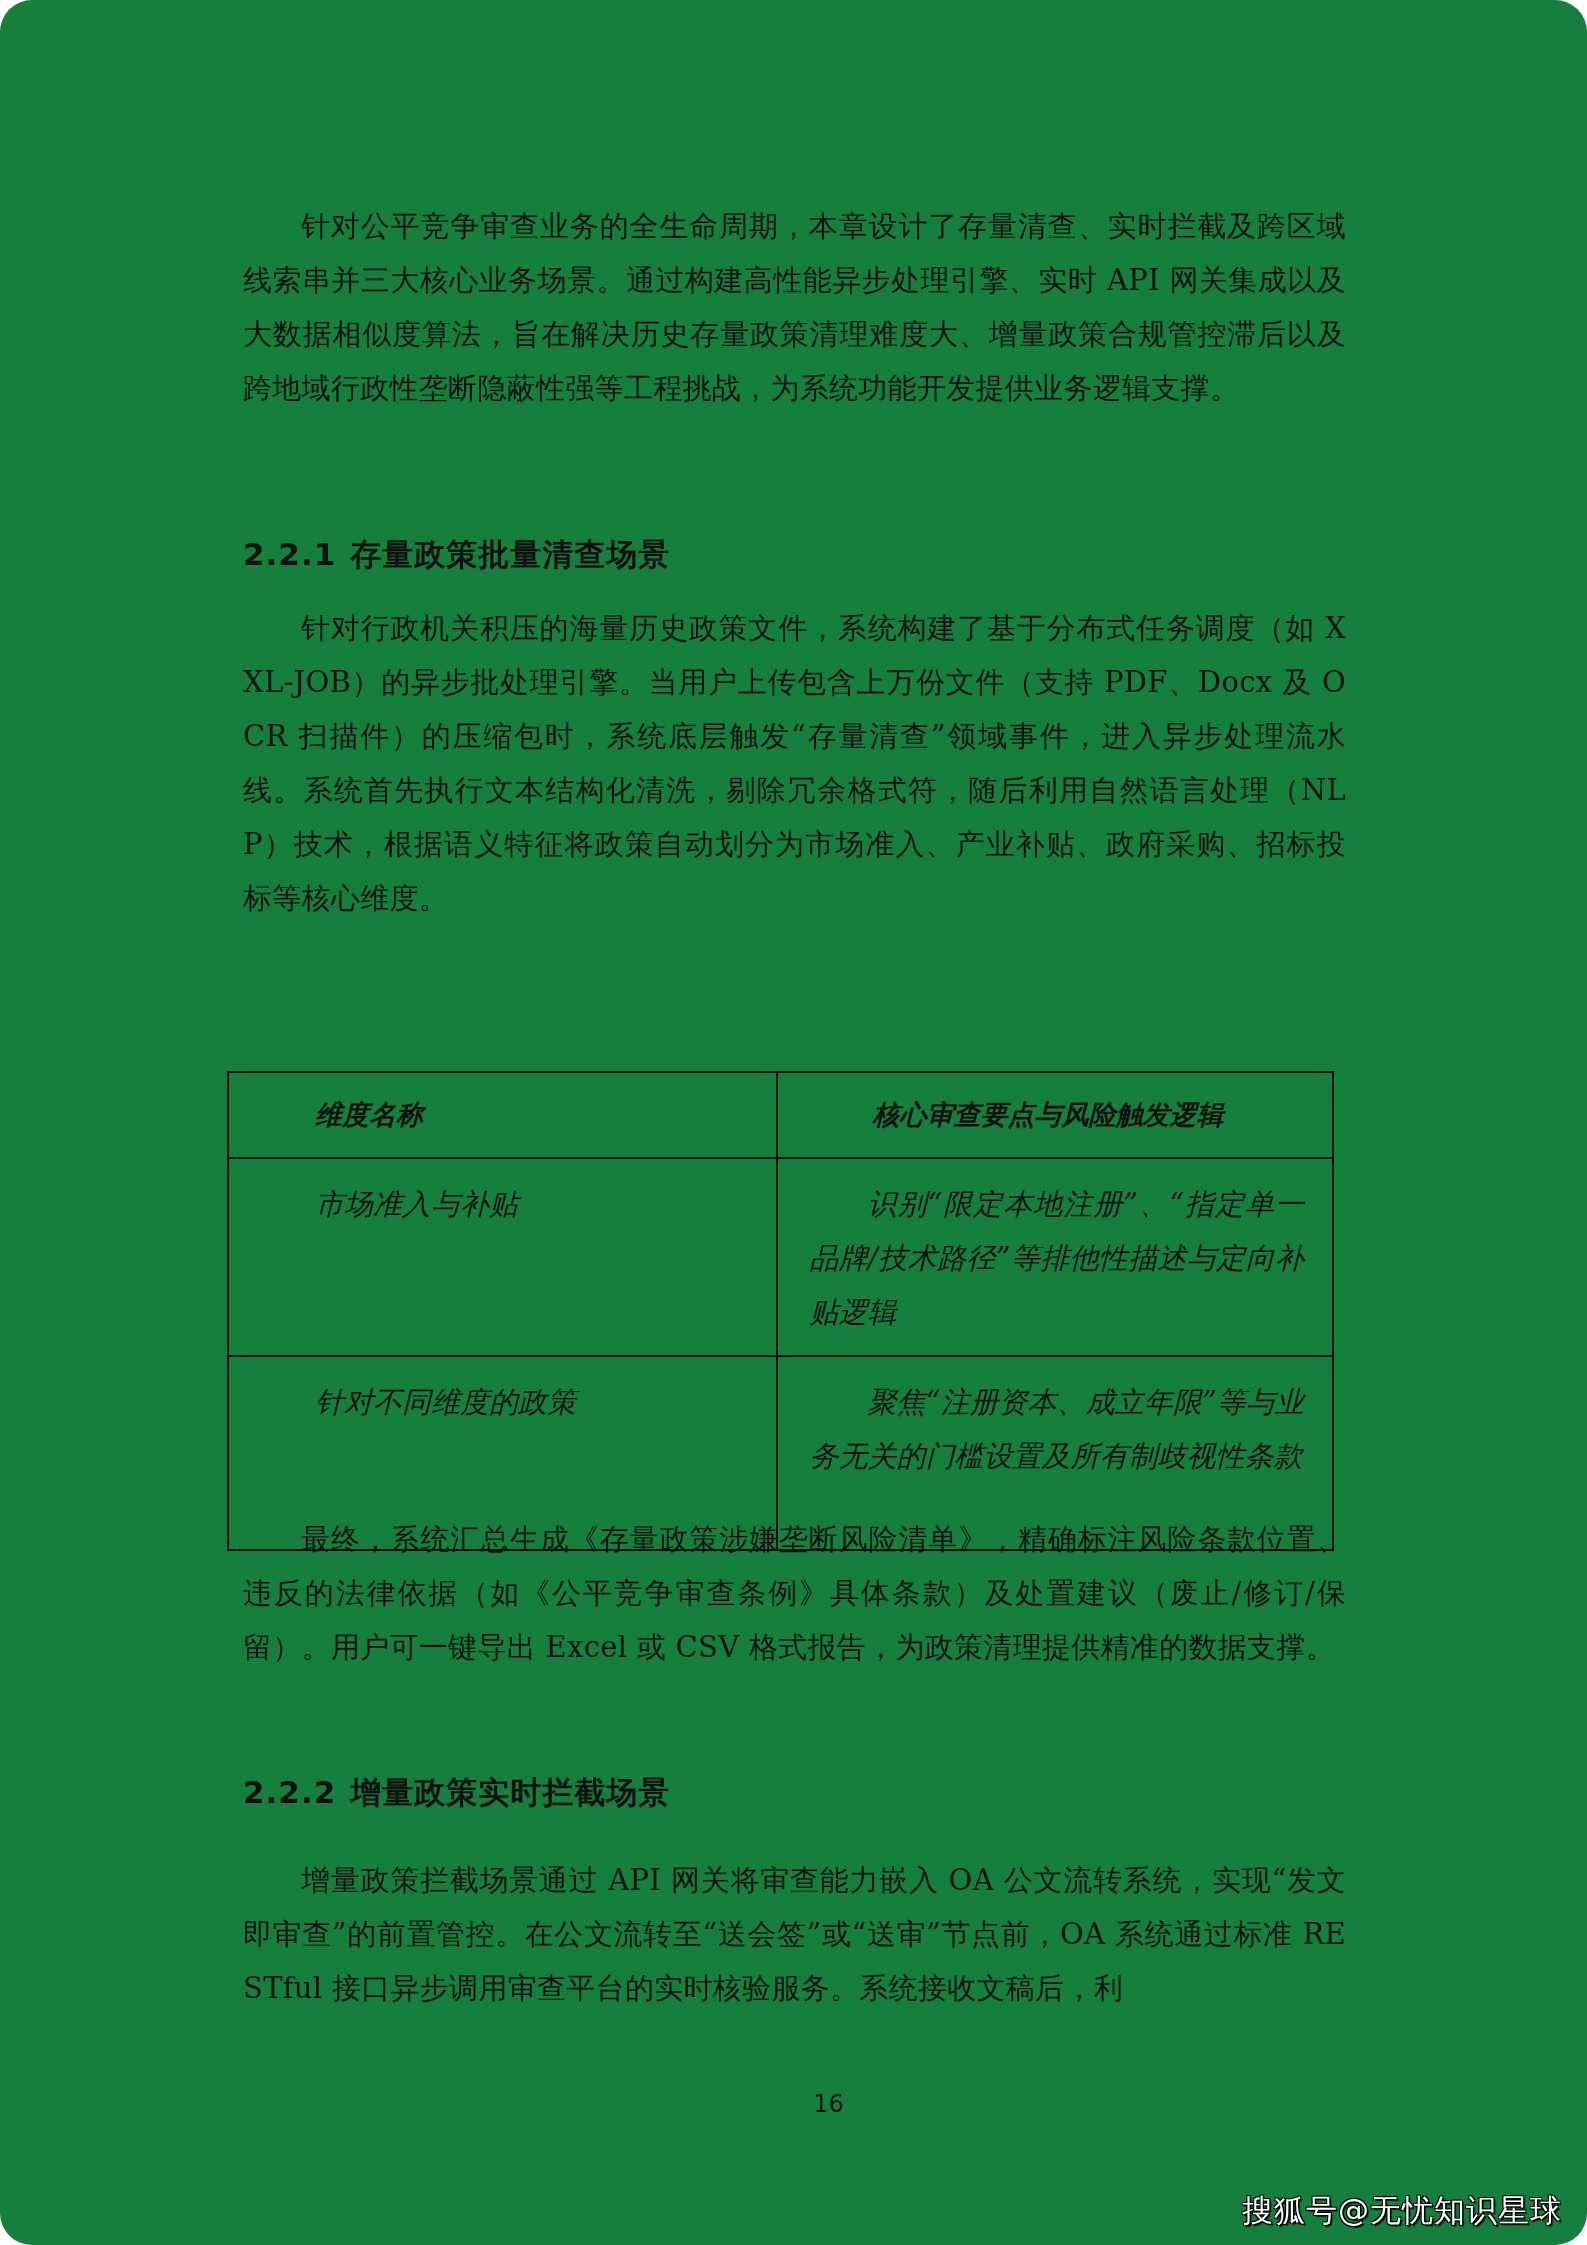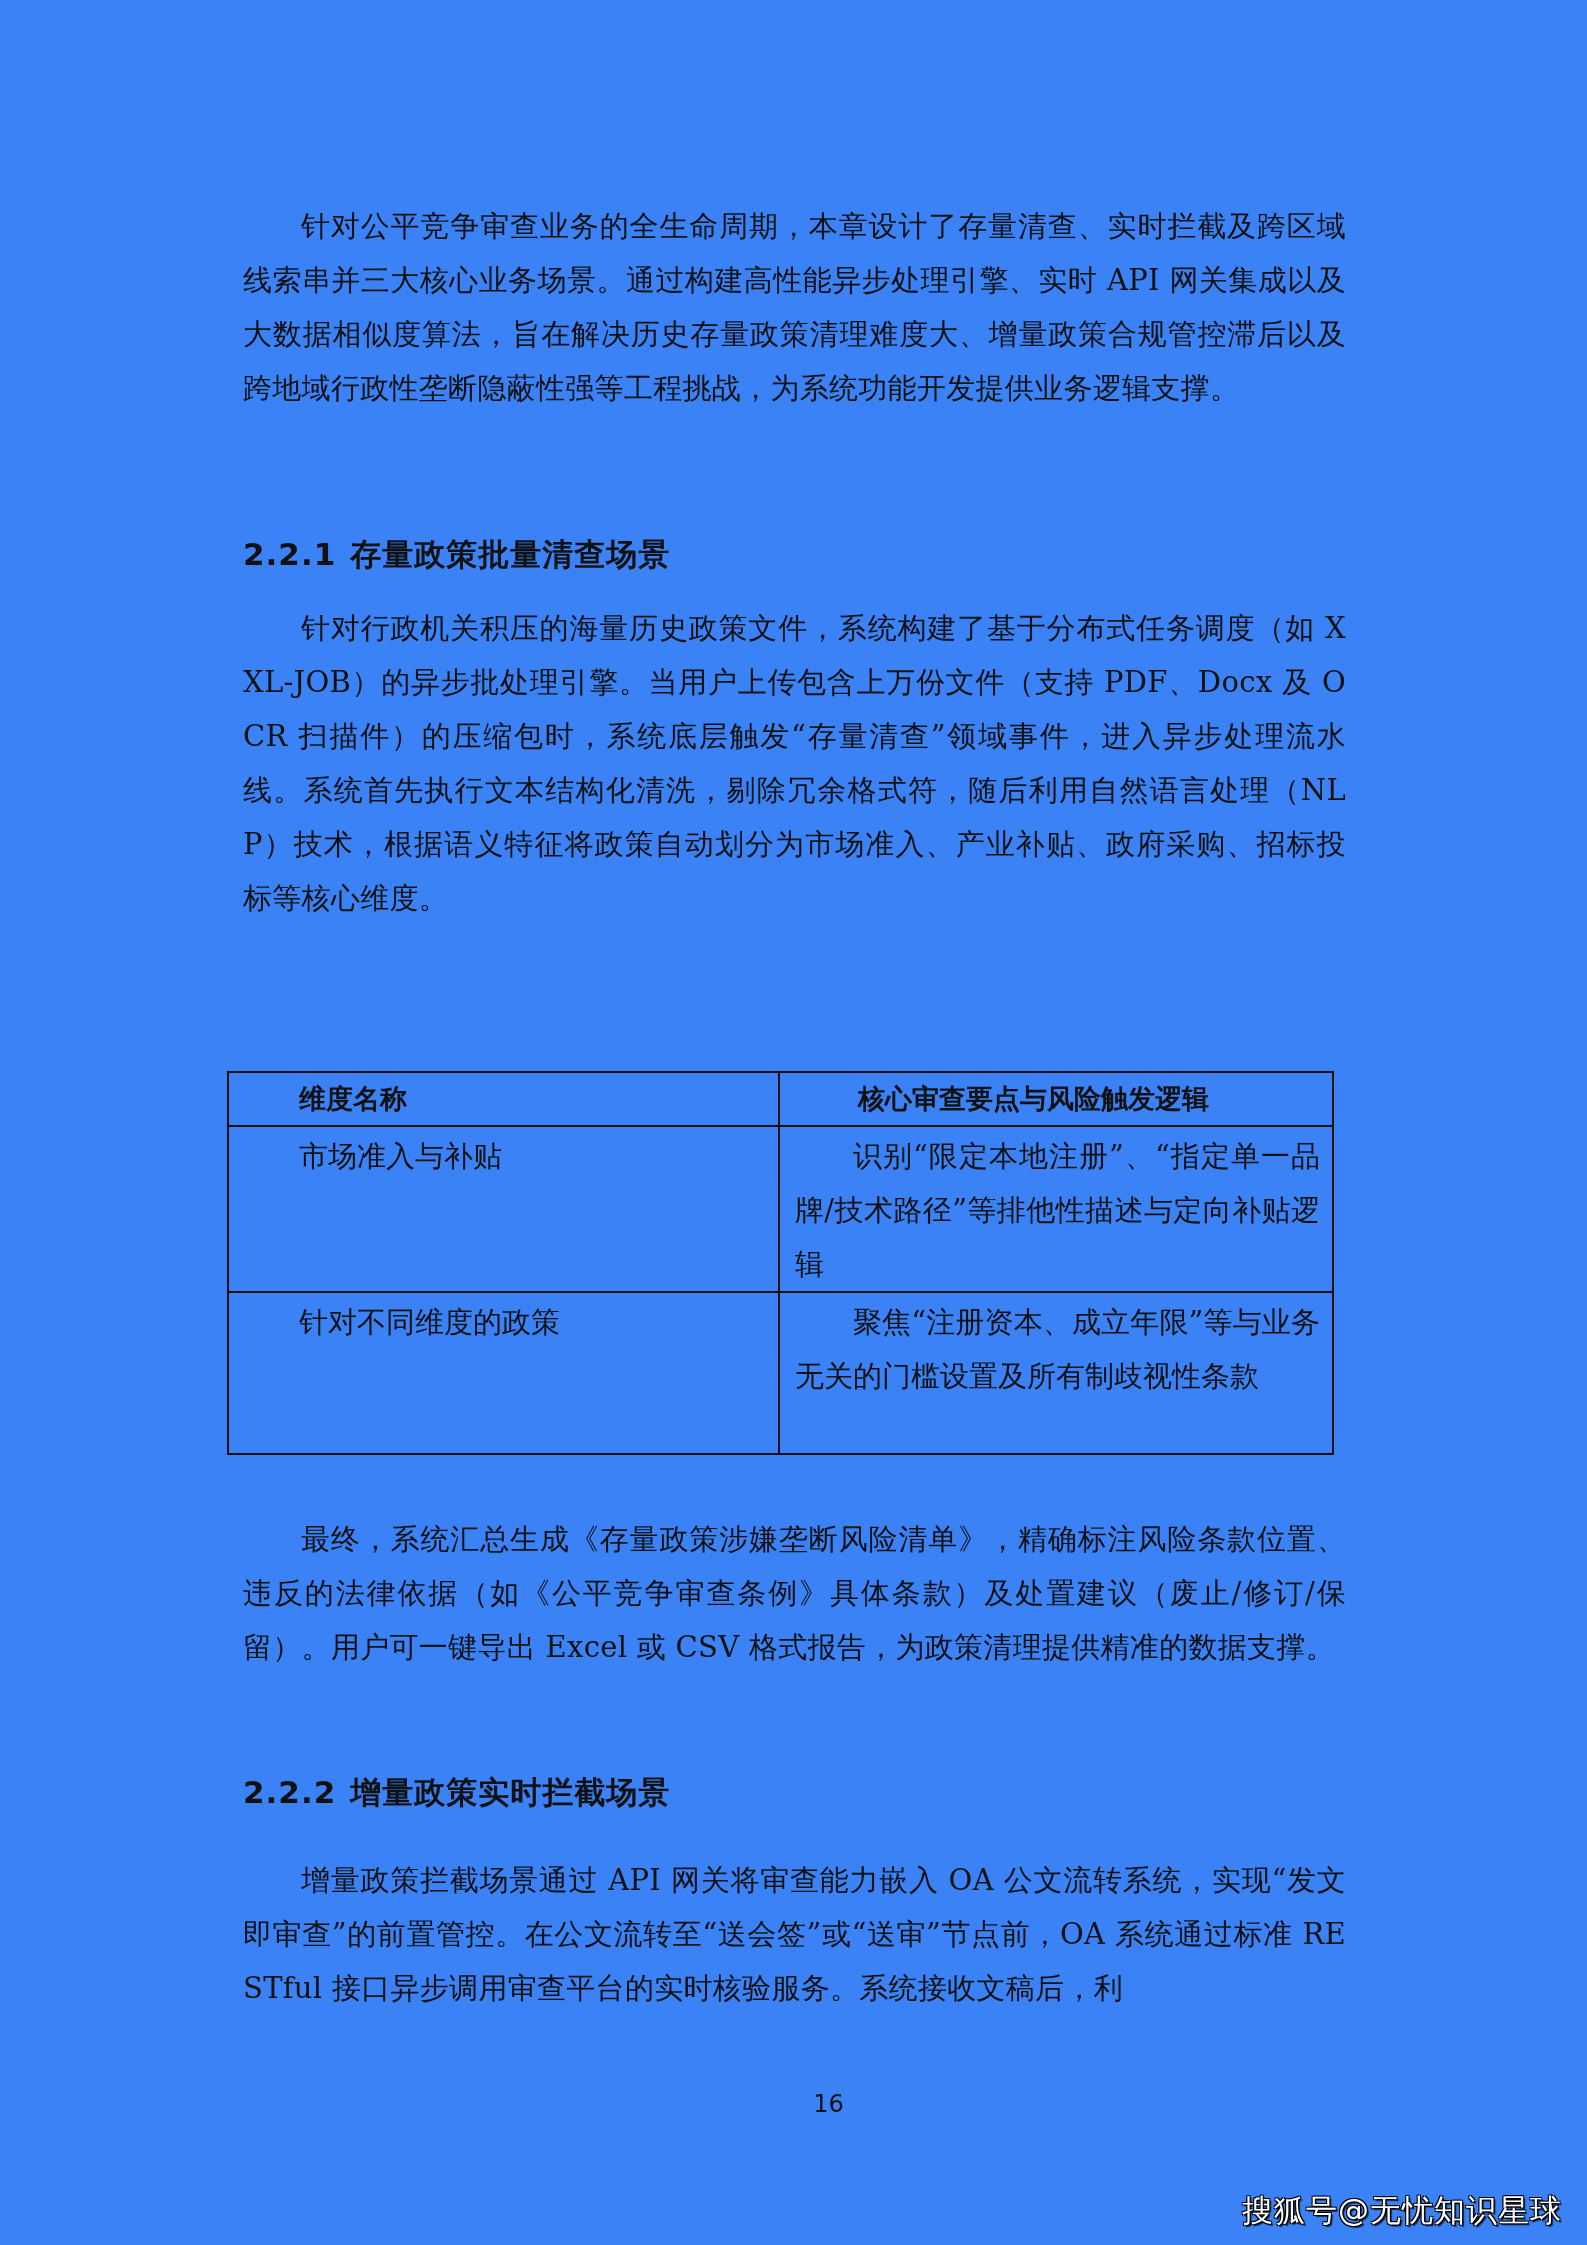--- a/index.html
+++ b/index.html
@@ -13,21 +13,22 @@
     position: relative;
     overflow: hidden;
     font-family: "DejaVu Serif", "Liberation Serif", serif;
     color: #111111;
   }
   .page {
     position: absolute;
     left: 0; top: 0;
     width: 1587px;
     height: 2245px;
-    background: #3b82f6;
+    background: #15803d;
+    border-radius: 32px;
   }
   .block {
     position: absolute;
     left: 243px;
     width: 1103px;
   }
   .para {
     margin: 0;
     font-size: 29px;
     line-height: 54px;
@@ -53,23 +54,24 @@
     left: 227px;
     top: 1071px;
     width: 1107px;
     border-collapse: collapse;
     font-size: 29px;
     line-height: 54px;
   }
   table.dims td, table.dims th {
     border: 2px solid #111111;
     vertical-align: top;
-    padding: 0;
+    padding: 16px;
     font-weight: normal;
     text-align: left;
+    font-style: italic;
   }
   table.dims th {
     height: 52px;
     font-family: "DejaVu Sans", "Liberation Sans", sans-serif;
     font-weight: bold;
     font-size: 27px;
   }
   .col1 { width: 550px; }
   .col2 { width: 553px; }
   th.col1 .cell-text { padding-left: 70px; padding-top: 0px; line-height: 52px; }

